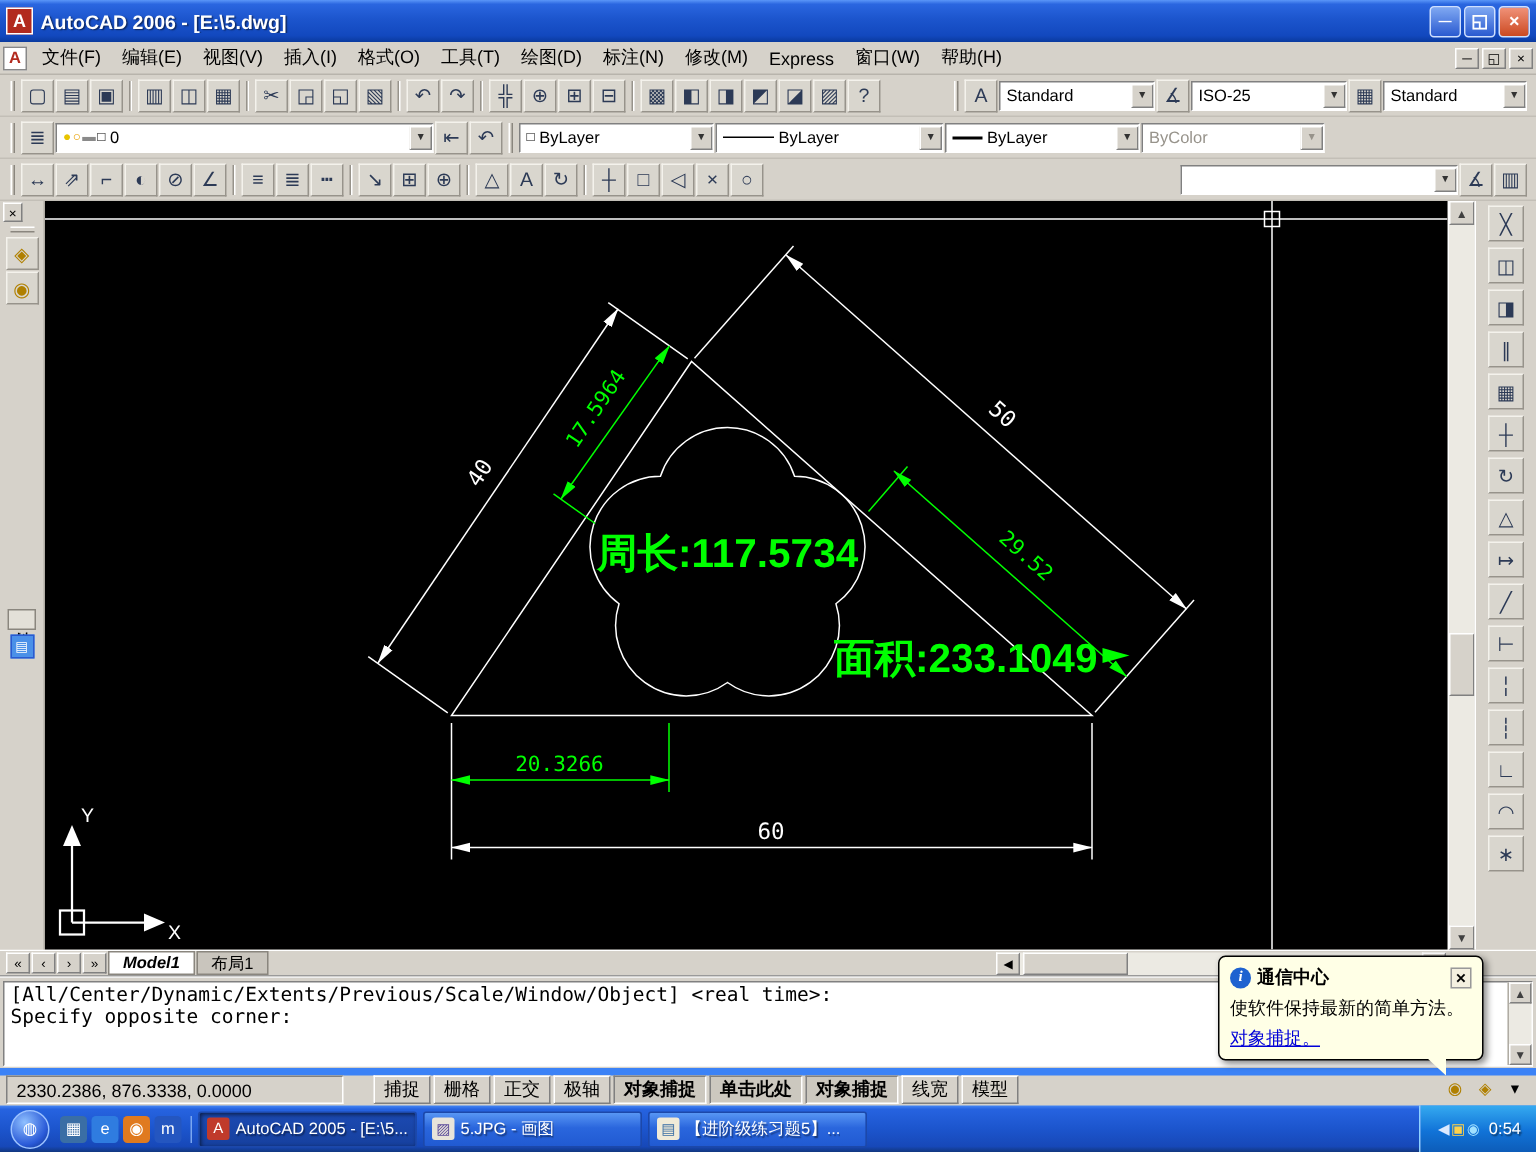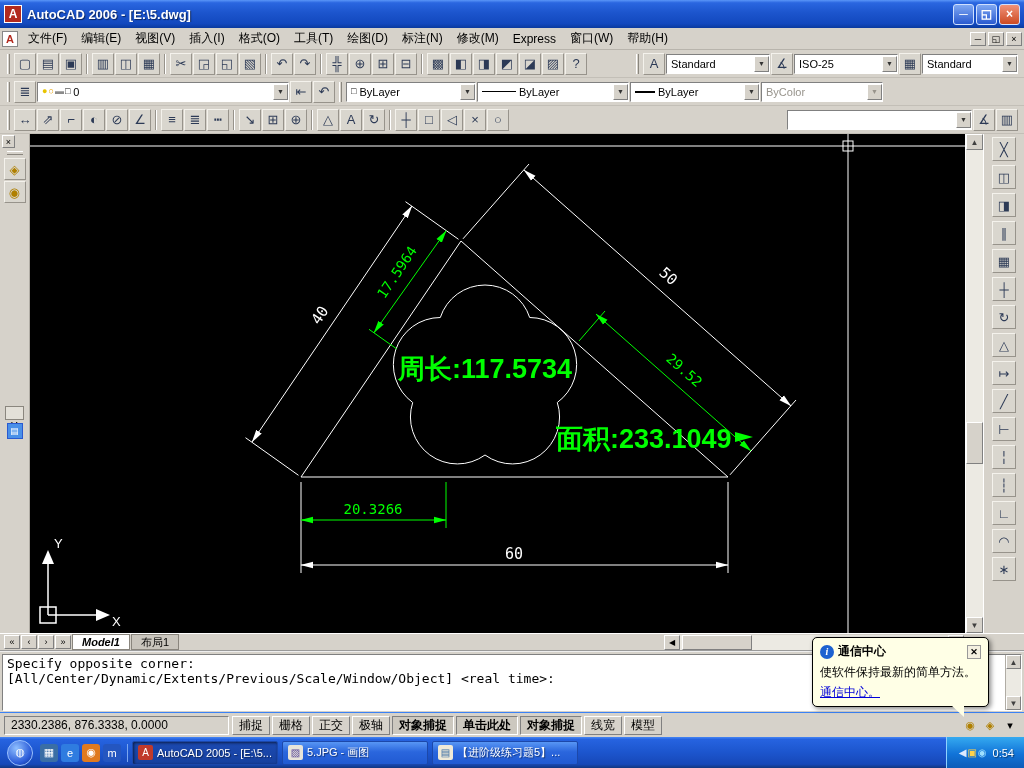--- a/index.html
+++ b/index.html
@@ -61,21 +61,21 @@
 .command{height:62px;background:#d6d2ca;padding:2px 2px 1px 2px;border-top:2px groove #eee}
 .cmd-box{height:100%;display:flex;border:1px solid;border-color:#808080 #fff #fff #808080;background:#fff}
 .cmd-main{flex:1;display:flex;flex-direction:column;font-family:"DejaVu Sans Mono",monospace;font-size:13px}
 .cmd-history{flex:1;padding:1px 4px}
 .cmd-line{display:block;white-space:pre}
 .cmd-prompt-row{border-top:1px solid #9a968e;padding:1px 4px;display:flex;align-items:center}
 .caret{width:7px;height:13px;background:#fff;border-left:1px solid #000;margin-left:2px}
 .cmd-scroll{width:16px;background:#eceae3;border-left:1px solid #b0aca4;display:flex;flex-direction:column}
 .cmd-scroll .scroll-btn{height:14px}
 
-.statusbar{height:25px;display:flex;align-items:center;padding:0 4px;gap:3px;background:#d6d2ca;border-top:1px solid #3b82f6}
+.statusbar{height:25px;display:flex;align-items:flex-start;padding:0 4px;gap:20px;background:#d6d2ca;border-top:5px solid #3b82f6}
 .coords{width:225px;height:19px;border:1px solid;border-color:#808080 #fff #fff #808080;font-size:12px;display:flex;align-items:center;padding-left:6px;background:#d6d2ca}
 .toggles{display:flex;gap:2px}
 .toggle{height:19px;padding:0 6px;font-size:12px;border:1px solid;border-color:#fff #808080 #808080 #fff;display:flex;align-items:center;background:#d6d2ca;white-space:nowrap}
 .toggle.pressed{border-color:#808080 #fff #fff #808080;background:#ccc8bf;font-weight:bold}
 .status-right{margin-left:auto;display:flex;align-items:center;gap:4px;padding-right:2px}
 .sicon{width:16px;height:16px;display:flex;align-items:center;justify-content:center;font-size:11px}
 
 .balloon{position:absolute;left:812px;top:637px;width:177px;background:#ffffe6;border:1px solid #000;border-radius:5px;padding:5px 7px;font-size:12px;box-shadow:2px 2px 5px #0007;z-index:50}
 .balloon::after{content:"";position:absolute;right:24px;bottom:-11px;border-left:13px solid transparent;border-top:12px solid #ffffe6}
 .balloon-title{display:flex;align-items:center;gap:4px;font-weight:bold}
@@ -394,22 +394,22 @@
           <span class="h-thumb"></span>
         </span>
       <span class="h-btn">▶</span>
     </span>
   </div>
 
   <div class="command">
     <div class="cmd-box">
       <div class="cmd-main">
         <div class="cmd-history">
+            <span class="cmd-line">[All/Center/Dynamic/Extents/Previous/Scale/Window/Object] &lt;real time&gt;:</span>
             <span class="cmd-line">Specify opposite corner:</span>
-            <span class="cmd-line">[All/Center/Dynamic/Extents/Previous/Scale/Window/Object] &lt;real time&gt;:</span>
           </div>
       </div>
       <div class="cmd-scroll">
         <span class="scroll-btn">▲</span>
         <span class="v-spacer"></span>
         <span class="scroll-btn">▼</span>
       </div>
     </div>
   </div>
 
@@ -433,21 +433,21 @@
     </span>
   </div>
 
   <div class="balloon">
     <div class="balloon-title">
       <span class="info-icon">i</span>
       <span>通信中心</span>
       <span class="balloon-close">✕</span>
     </div>
     <div class="balloon-body">使软件保持最新的简单方法。</div>
-    <a class="balloon-link">通信中心。</a>
+    <a class="balloon-link">对象捕捉。</a>
   </div>
 
   <div class="taskbar">
     <span class="start-orb">◍</span>
     <span class="quick">
         <span class="ql-icon" style="background: rgb(58, 110, 165);">▦</span>
         <span class="ql-icon" style="background: rgb(47, 124, 224);">e</span>
         <span class="ql-icon" style="background: rgb(224, 122, 31);">◉</span>
         <span class="ql-icon" style="background: rgb(36, 86, 192);">m</span>
       </span>

